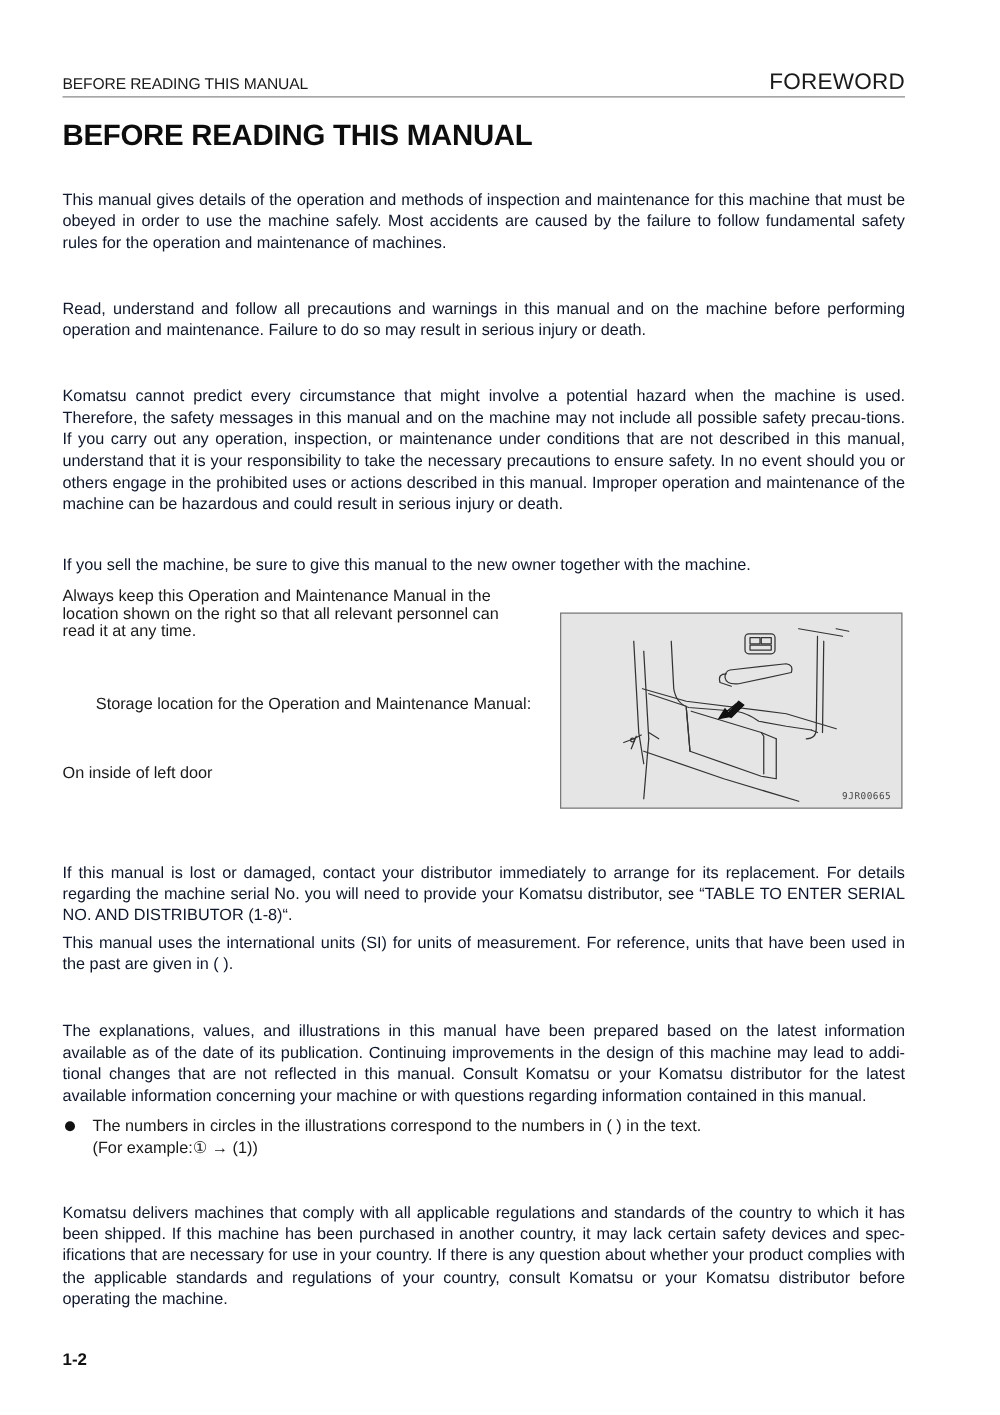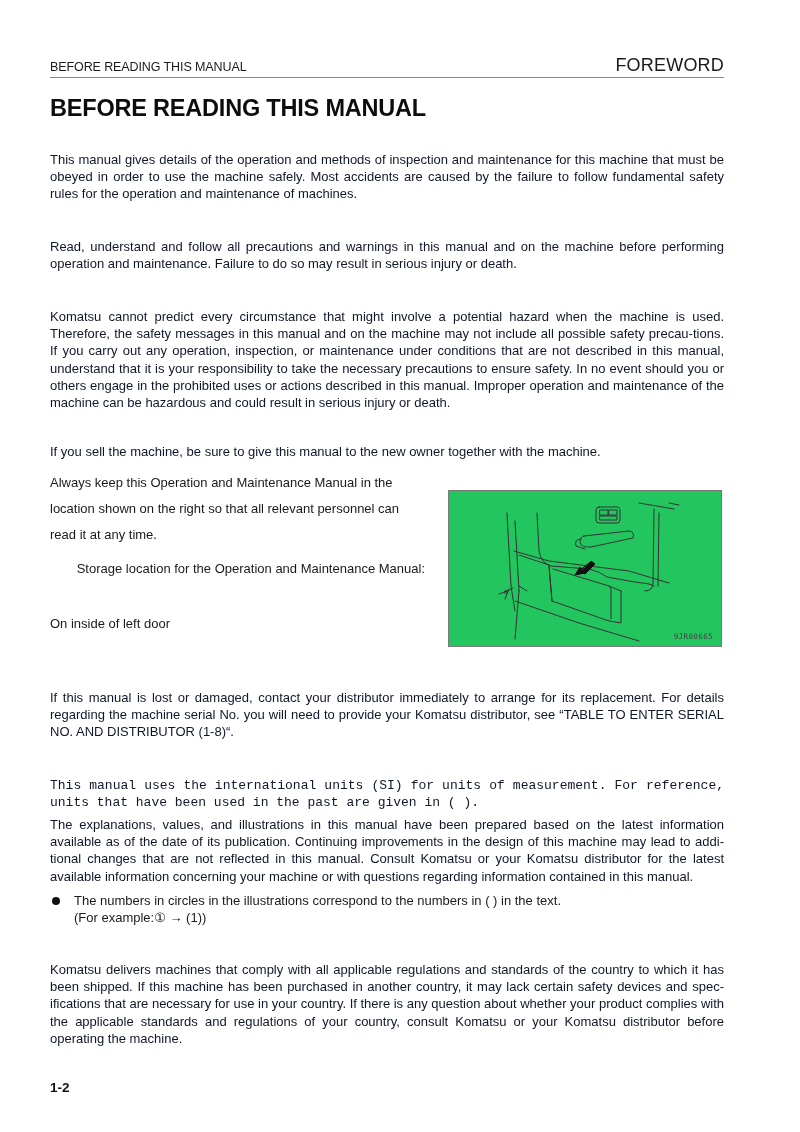--- a/index.html
+++ b/index.html
@@ -62,21 +62,21 @@
       line-height: 17.2px;
       text-align: justify;
       color: #0f172a;
       margin: 0;
     }
     .para-narrow {
       position: absolute;
       left: 50px;
       width: 375px;
       font-size: 13px;
-      line-height: 26px;
+      line-height: 14px;
       color: #1a1a1a;
       margin: 0;
     }
     .bullet-item {
       position: absolute;
       left: 50px;
       top: 892px;
       width: 674px;
       font-size: 13px;
       line-height: 17px;
@@ -98,21 +98,21 @@
       width: 650px;
     }
     .figure {
       position: absolute;
       left: 448px;
       top: 490px;
       width: 274px;
       height: 157px;
       border: 1.2px solid #7a7a7a;
       box-sizing: border-box;
-      background: #22c55e;
+      background: #e5e5e5;
     }
     .figure svg {
       position: absolute;
       left: 0; top: 0;
     }
     .figure .fig-code {
       position: absolute;
       right: 8px;
       bottom: 5px;
       font-family: "DejaVu Sans Mono", monospace;
@@ -200,21 +200,21 @@
         <path d="M140 72 L130 80"></path>
         <polygon points="126,84 136,82 131,76"></polygon>
         <path d="M142 70 L132 81 L136 83 L146 73 Z"></path>
       </g>
     </svg>
     <span class="fig-code">9JR00665</span>
   </div>
 
   <p class="para" style="top:689px;">If this manual is lost or damaged, contact your distributor immediately to arrange for its replacement. For details regarding the machine serial No. you will need to provide your Komatsu distributor, see “TABLE TO ENTER SERIAL NO. AND DISTRIBUTOR (1-8)“.</p>
 
-  <p class="para" style="top:777px;font-family:Liberation Mono, monospace;">This manual uses the international units (SI) for units of measurement. For reference, units that have been used in the past are given in (  ).</p>
+  <p class="para" style="top:745px;">This manual uses the international units (SI) for units of measurement. For reference, units that have been used in the past are given in (  ).</p>
 
   <p class="para" style="top:816px;">The explanations, values, and illustrations in this manual have been prepared based on the latest information available as of the date of its publication. Continuing improvements in the design of this machine may lead to addi-tional changes that are not reflected in this manual. Consult Komatsu or your Komatsu distributor for the latest available information concerning your machine or with questions regarding information contained in this manual.</p>
 
   <div class="bullet-item">
     <span class="dot"></span>
     <div class="text">
       <div>The numbers in circles in the illustrations correspond to the numbers in ( ) in the text.</div>
       <div>(For example:① → (1))</div>
     </div>
   </div>

